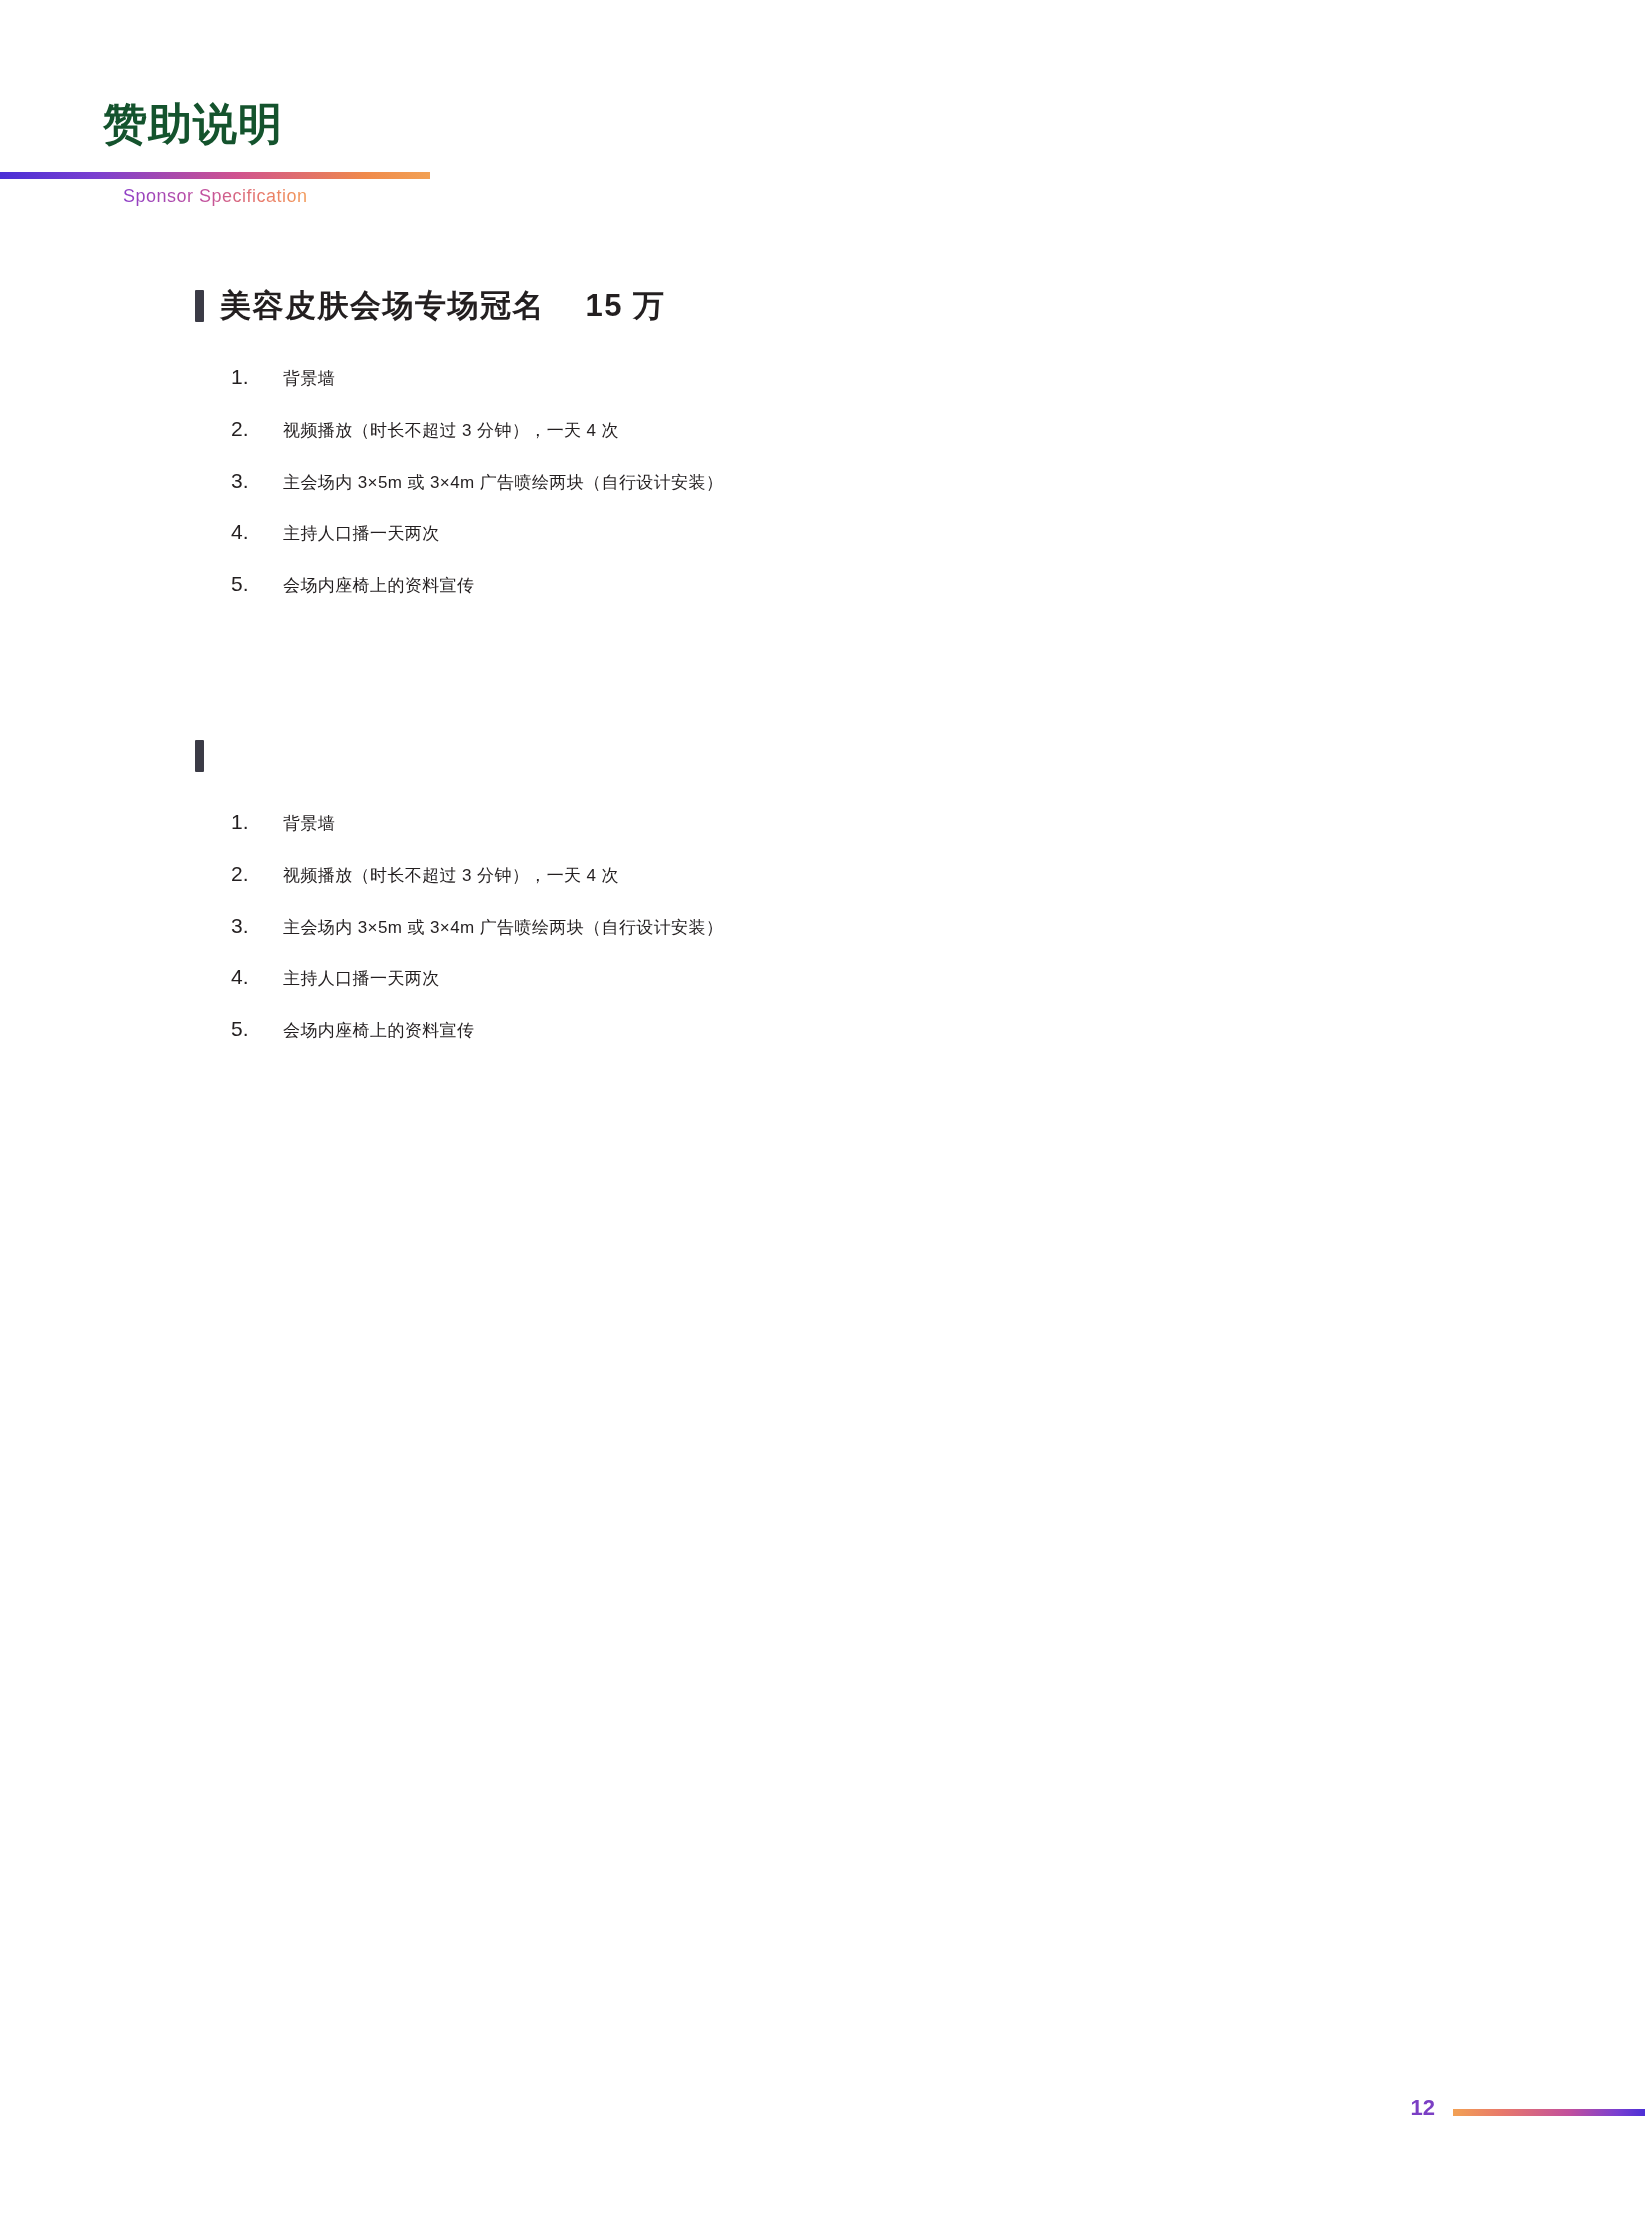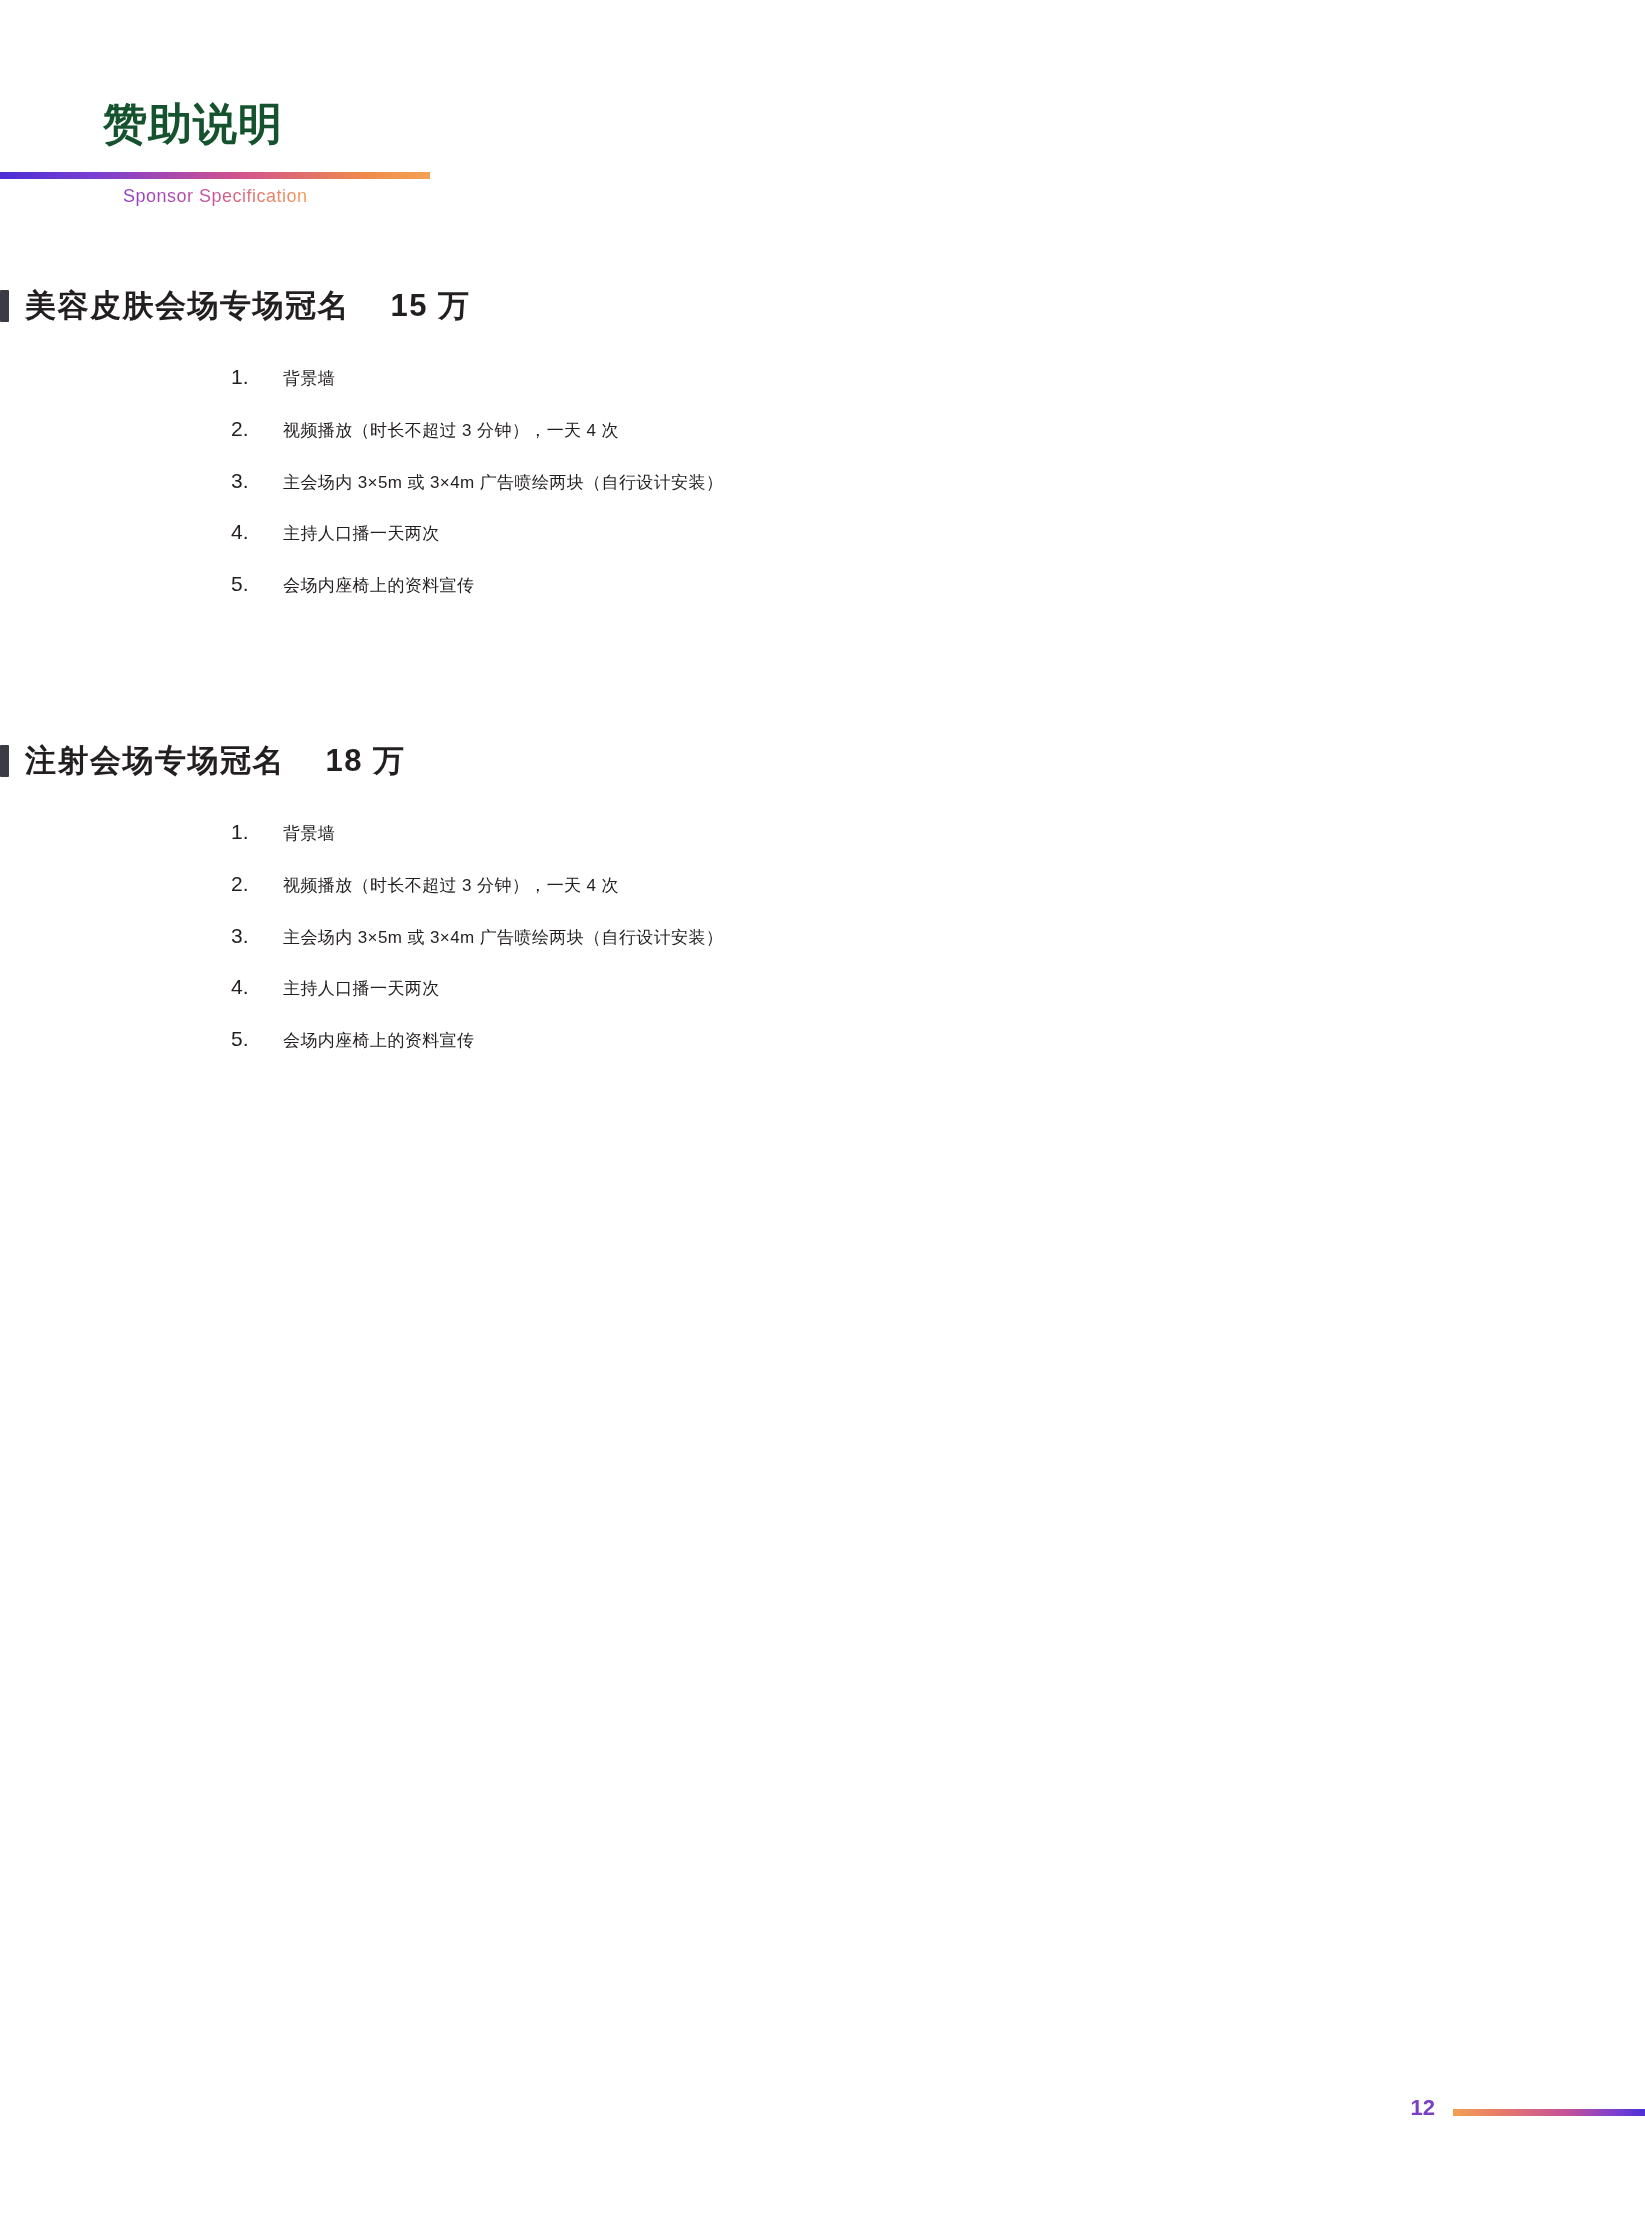--- a/index.html
+++ b/index.html
@@ -59,20 +59,21 @@
     left: 0;
     top: 285px;
     width: 100%;
   }
   .section {
     margin-bottom: 72px;
   }
   .section-heading {
     display: flex;
     align-items: center;
+    margin-left: 195px;
     margin-bottom: 38px;
   }
   .heading-bar {
     width: 9px;
     height: 32px;
     background: #3b3b46;
     margin-right: 16px;
     border-radius: 1px;
   }
   .heading-text {
@@ -172,21 +173,20 @@
         <span class="item-text">会场内座椅上的资料宣传</span>
       </li>
     </ul>
   </div>
 
   <div class="gap-after-first"></div>
 
   <div class="section">
     <div class="section-heading">
       <span class="heading-bar"></span>
-      <span class="heading-text">注射会场专场冠名    18 万</span>
     </div>
     <ul class="item-list">
       <li class="item">
         <span class="item-num">1.</span>
         <span class="item-text">背景墙</span>
       </li>
       <li class="item">
         <span class="item-num">2.</span>
         <span class="item-text">视频播放（时长不超过 3 分钟），一天 4 次</span>
       </li>

